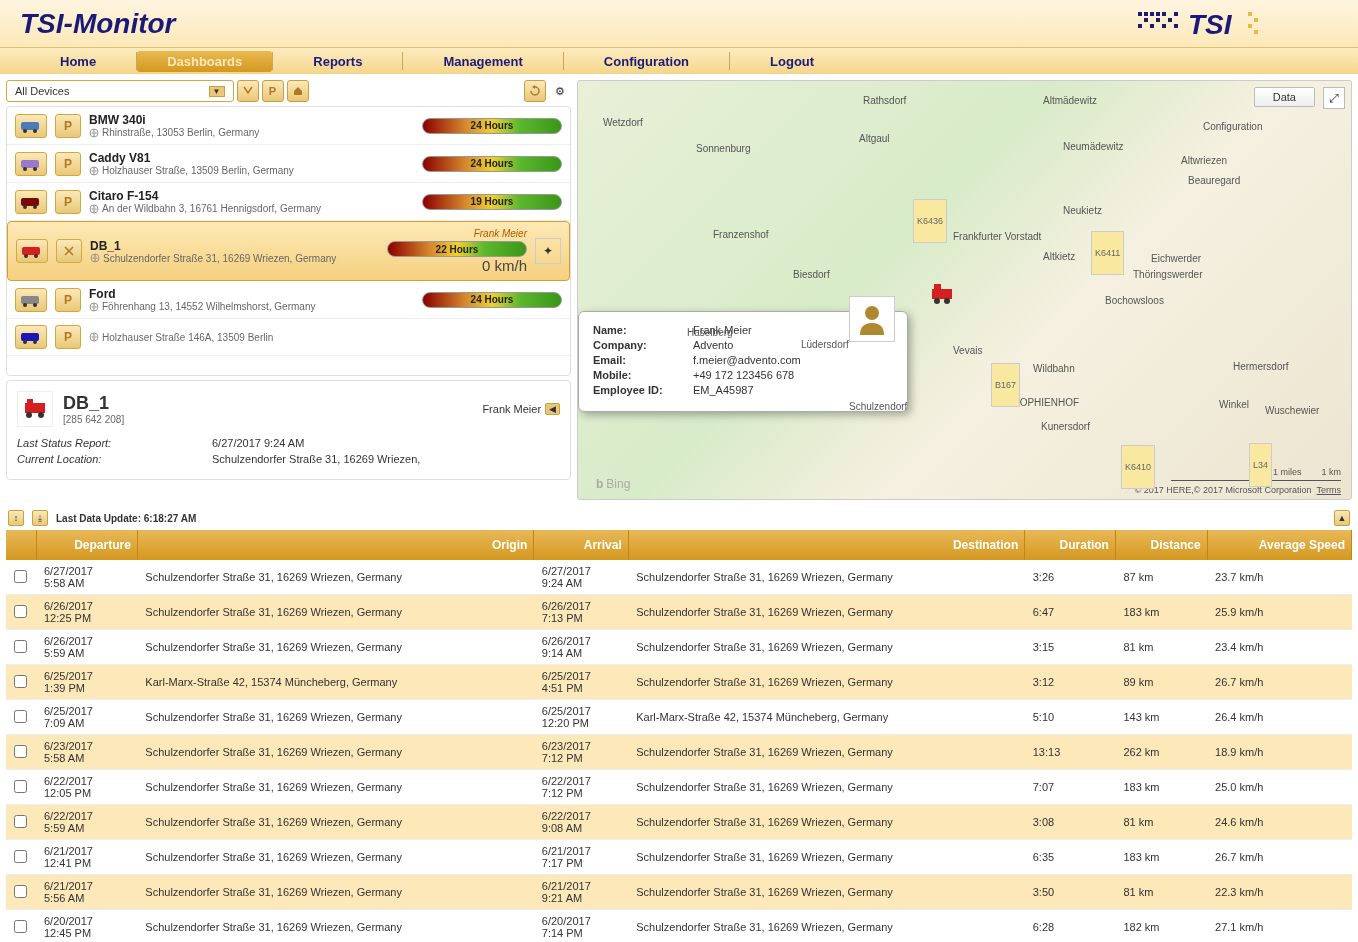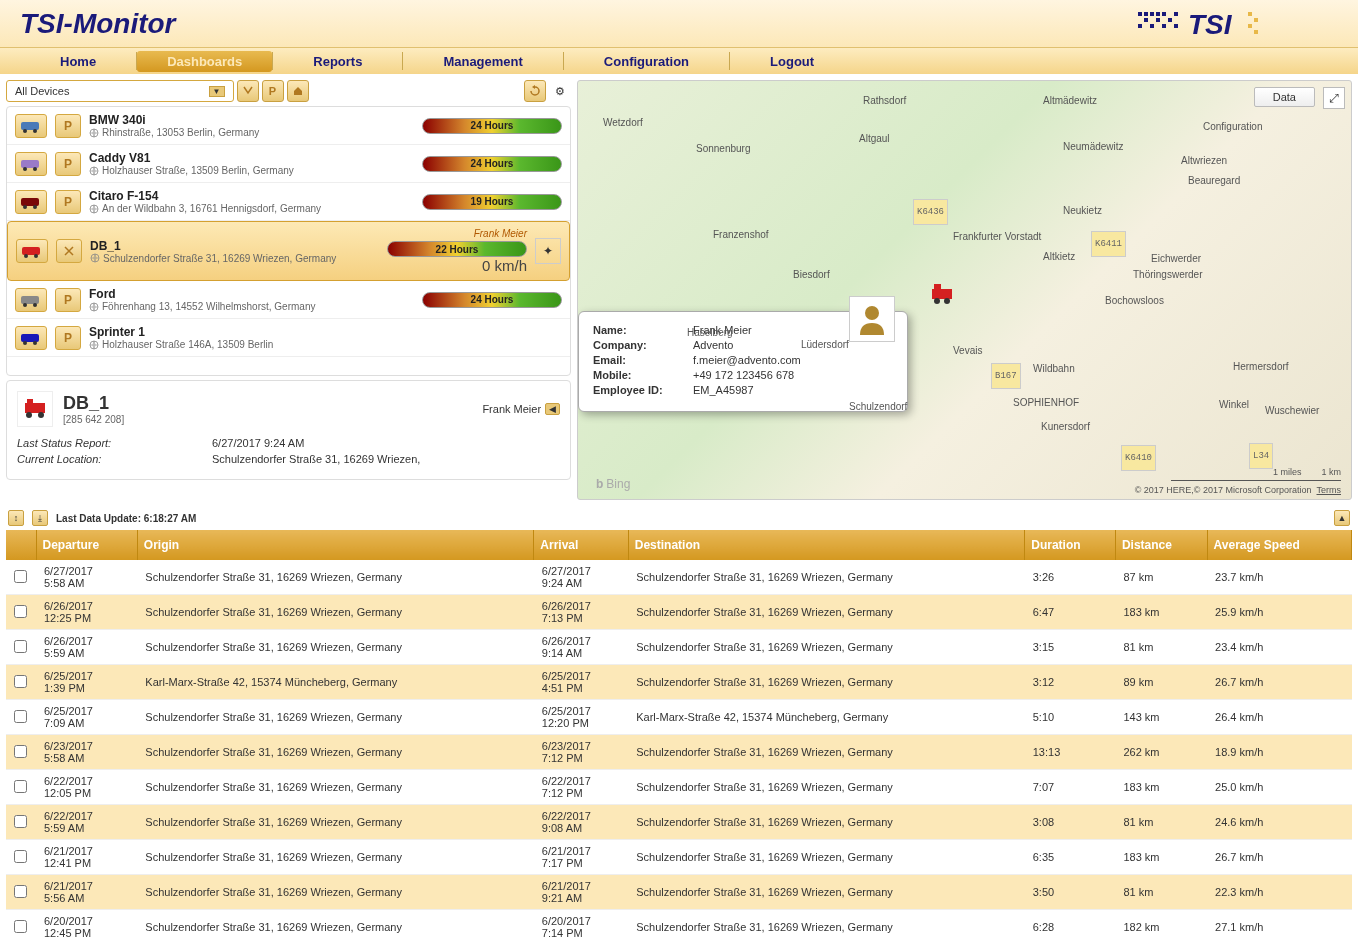--- a/index.html
+++ b/index.html
@@ -33,32 +33,32 @@
 .detail-hdr { display:flex; align-items:center; gap:10px; }
 .detail-icon { width:36px; height:36px; background:#fff; border:1px solid #eee; display:flex; align-items:center; justify-content:center; }
 .detail-title { font-size:18px; font-weight:bold; }
 .detail-id { font-size:10px; color:#666; }
 .detail-driver { margin-left:auto; font-size:11px; display:flex; align-items:center; gap:4px; }
 .detail-rows { margin-top:10px; }
 .detail-row { display:flex; font-size:11px; margin-bottom:4px; }
 .detail-label { width:195px; font-style:italic; }
 .map { width:100%; height:420px; background:linear-gradient(135deg,#e8f0d8 0%,#d8ebc8 40%,#f5f0e0 60%,#ebe5d0 100%); border:1px solid #ccc; border-radius:3px; position:relative; overflow:hidden; }
 .map-label { position:absolute; font-size:10px; color:#555; }
-.map-road { position:absolute; font-size:9px; color:#666; background:#f8e8a0; padding:7px 3px; border:1px solid #ccc;font-family:Liberation Mono, monospace; }
+.map-road { position:absolute; font-size:9px; color:#666; background:#f8e8a0; padding:16px 3px; border:1px solid #ccc; }
 .data-btn { position:absolute; top:6px; right:36px; background:linear-gradient(#fff,#eee); border:1px solid #bbb; padding:3px 18px; font-size:11px; border-radius:2px; }
 .marker { position:absolute; width:28px; height:28px; left:350px; top:200px; }
 .popup { position:absolute; top:230px; left:0px; width:330px; background:#fff; border:1px solid #aaa; border-radius:6px; box-shadow:3px 3px 8px rgba(0,0,0,0.3); padding:12px 14px; }
 .popup-avatar { position:absolute; top:-16px; right:12px; width:46px; height:46px; background:#fff; border:1px solid #ccc; display:flex; align-items:center; justify-content:center; }
 .popup-row { display:flex; font-size:11px; margin-bottom:3px; }
 .popup-label { width:100px; font-weight:bold; }
 .bottom { padding:0 6px; }
 .update-bar { display:flex; align-items:center; gap:8px; padding:4px 2px; font-size:10px; }
 .arrow-btn { width:16px; height:16px; background:linear-gradient(#fce8b8,#e8c878); border:1px solid #c9a040; border-radius:2px; display:flex; align-items:center; justify-content:center; font-size:9px; }
 .trip-table { width:100%; border-collapse:collapse; }
-.trip-table th { background:linear-gradient(#e8b858,#d49820); color:#fff; font-size:12px; padding:8px 6px; font-weight:bold; text-align:left; border-right:1px solid #c08810; }
+.trip-table th { background:linear-gradient(#e8b858,#d49820); color:#fff; font-size:12px; padding:8px 6px; font-weight:bold; text-align:right; border-right:1px solid #c08810; }
 .trip-table td { padding:5px 8px; font-size:11px; border-bottom:1px solid #eee; vertical-align:middle; }
 .trip-table tr.alt td { background:#fce8b8; }
 .chk { width:13px; height:13px; }
 .globe-icon { width:10px; height:10px; display:inline-block; }
 </style>
 </head>
 <body>
 
 <div class="header">
   <div class="logo">TSI-Monitor</div>
@@ -254,21 +254,20 @@
         <div class="device-row">
     <div class="dev-icon">
             <svg width="24" height="16" viewBox="0 0 24 16">
               <rect x="2" y="4" width="18" height="8" rx="2" fill="#1818b8"></rect>
               <circle cx="6" cy="13" r="2" fill="#333"></circle>
               <circle cx="16" cy="13" r="2" fill="#333"></circle>
             </svg>
           </div>
     <div class="dev-p">P</div>
     <div class="dev-info">
-      <div class="dev-name">Sprinter 1</div>
       <div class="dev-addr"><svg class="globe-icon" width="10" height="10" viewBox="0 0 10 10">
                 <circle cx="5" cy="5" r="4" fill="none" stroke="#888" stroke-width="0.8"></circle>
                 <path d="M1 5 L9 5 M5 1 Q7 5 5 9 Q3 5 5 1" stroke="#888" fill="none" stroke-width="0.6"></path>
               </svg>Holzhauser Straße 146A, 13509 Berlin</div>
     </div>
     <div class="dev-status">
       
       
       
     </div>

